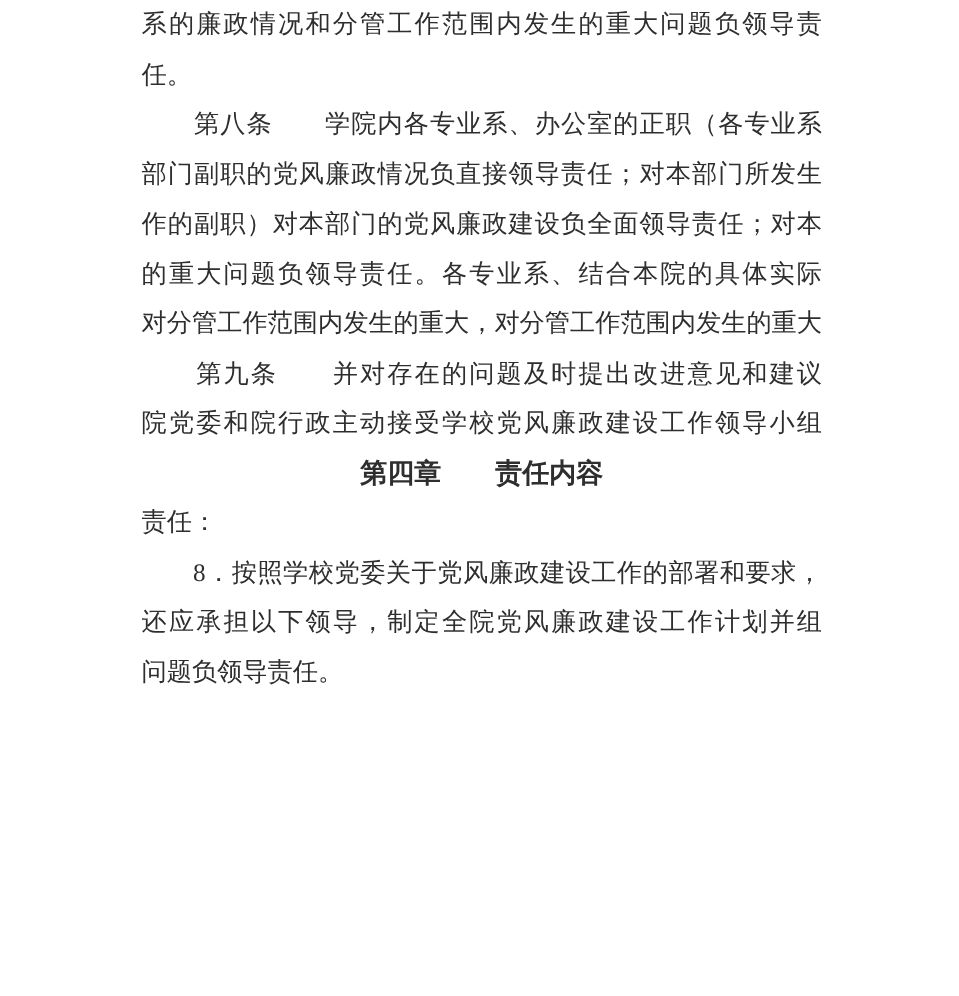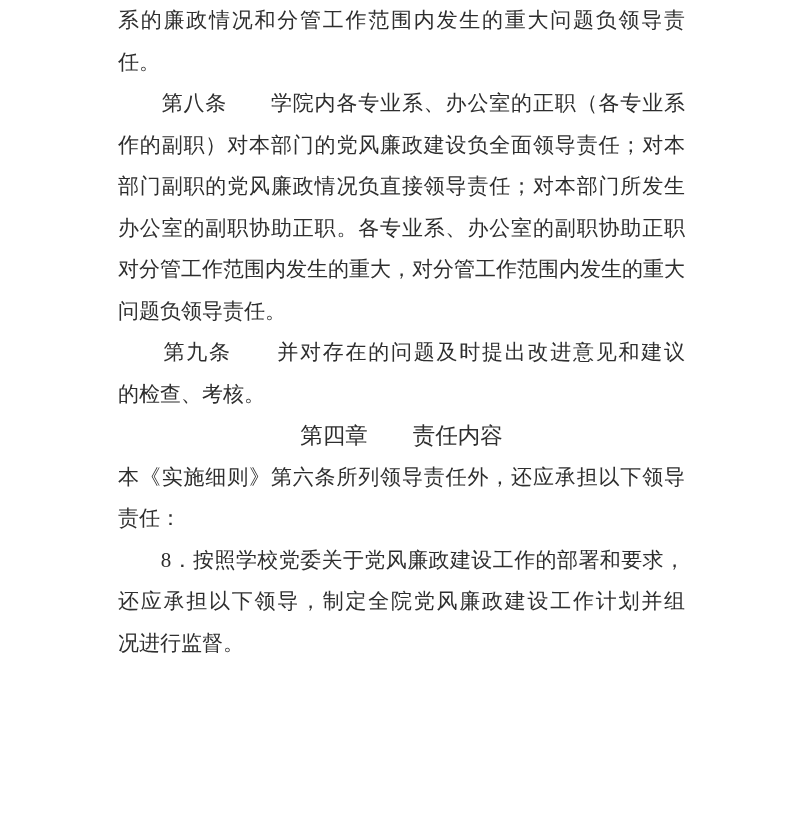--- a/index.html
+++ b/index.html
@@ -33,37 +33,35 @@
     text-align-last: justify;
     text-justify: inter-character;
   }
   .line.left {
     text-align: left;
     text-align-last: left;
   }
   .line.heading {
     text-align: center;
     text-align-last: center;
-    font-weight: normal;
+    font-weight: bold;
     font-size: 22.5px;
   }
 </style>
 </head>
 <body style="background: rgb(255, 255, 255);">
 
 <div class="doc" style="color: rgb(46, 46, 46);">
   <div class="line justify">系的廉政情况和分管工作范围内发生的重大问题负领导责</div>
   <div class="line left">任。</div>
   <div class="line justify">　　第八条　　学院内各专业系、办公室的正职（各专业系</div>
+  <div class="line justify">部门副职的党风廉政情况负直接领导责任；对本部门所发生</div>
   <div class="line justify">作的副职）对本部门的党风廉政建设负全面领导责任；对本</div>
-  <div class="line justify">部门副职的党风廉政情况负直接领导责任；对本部门所发生</div>
-  <div class="line justify">办公室的副职协助正职。各专业系、办公室的副职协助正职</div>
+  <div class="line justify">的重大问题负领导责任。各专业系、结合本院的具体实际</div>
   <div class="line justify">对分管工作范围内发生的重大，对分管工作范围内发生的重大</div>
-  <div class="line left">问题负领导责任。</div>
   <div class="line justify">　　第九条　　并对存在的问题及时提出改进意见和建议</div>
-  <div class="line left">的检查、考核。</div>
+  <div class="line justify">院党委和院行政主动接受学校党风廉政建设工作领导小组</div>
   <div class="line heading">第四章　　责任内容</div>
-  <div class="line justify">本《实施细则》第六条所列领导责任外，还应承担以下领导</div>
   <div class="line left">责任：</div>
   <div class="line justify">　　8．按照学校党委关于党风廉政建设工作的部署和要求，</div>
   <div class="line justify">还应承担以下领导，制定全院党风廉政建设工作计划并组</div>
-  <div class="line left">况进行监督。</div>
+  <div class="line left">问题负领导责任。</div>
 </div>
 
 </body></html>

